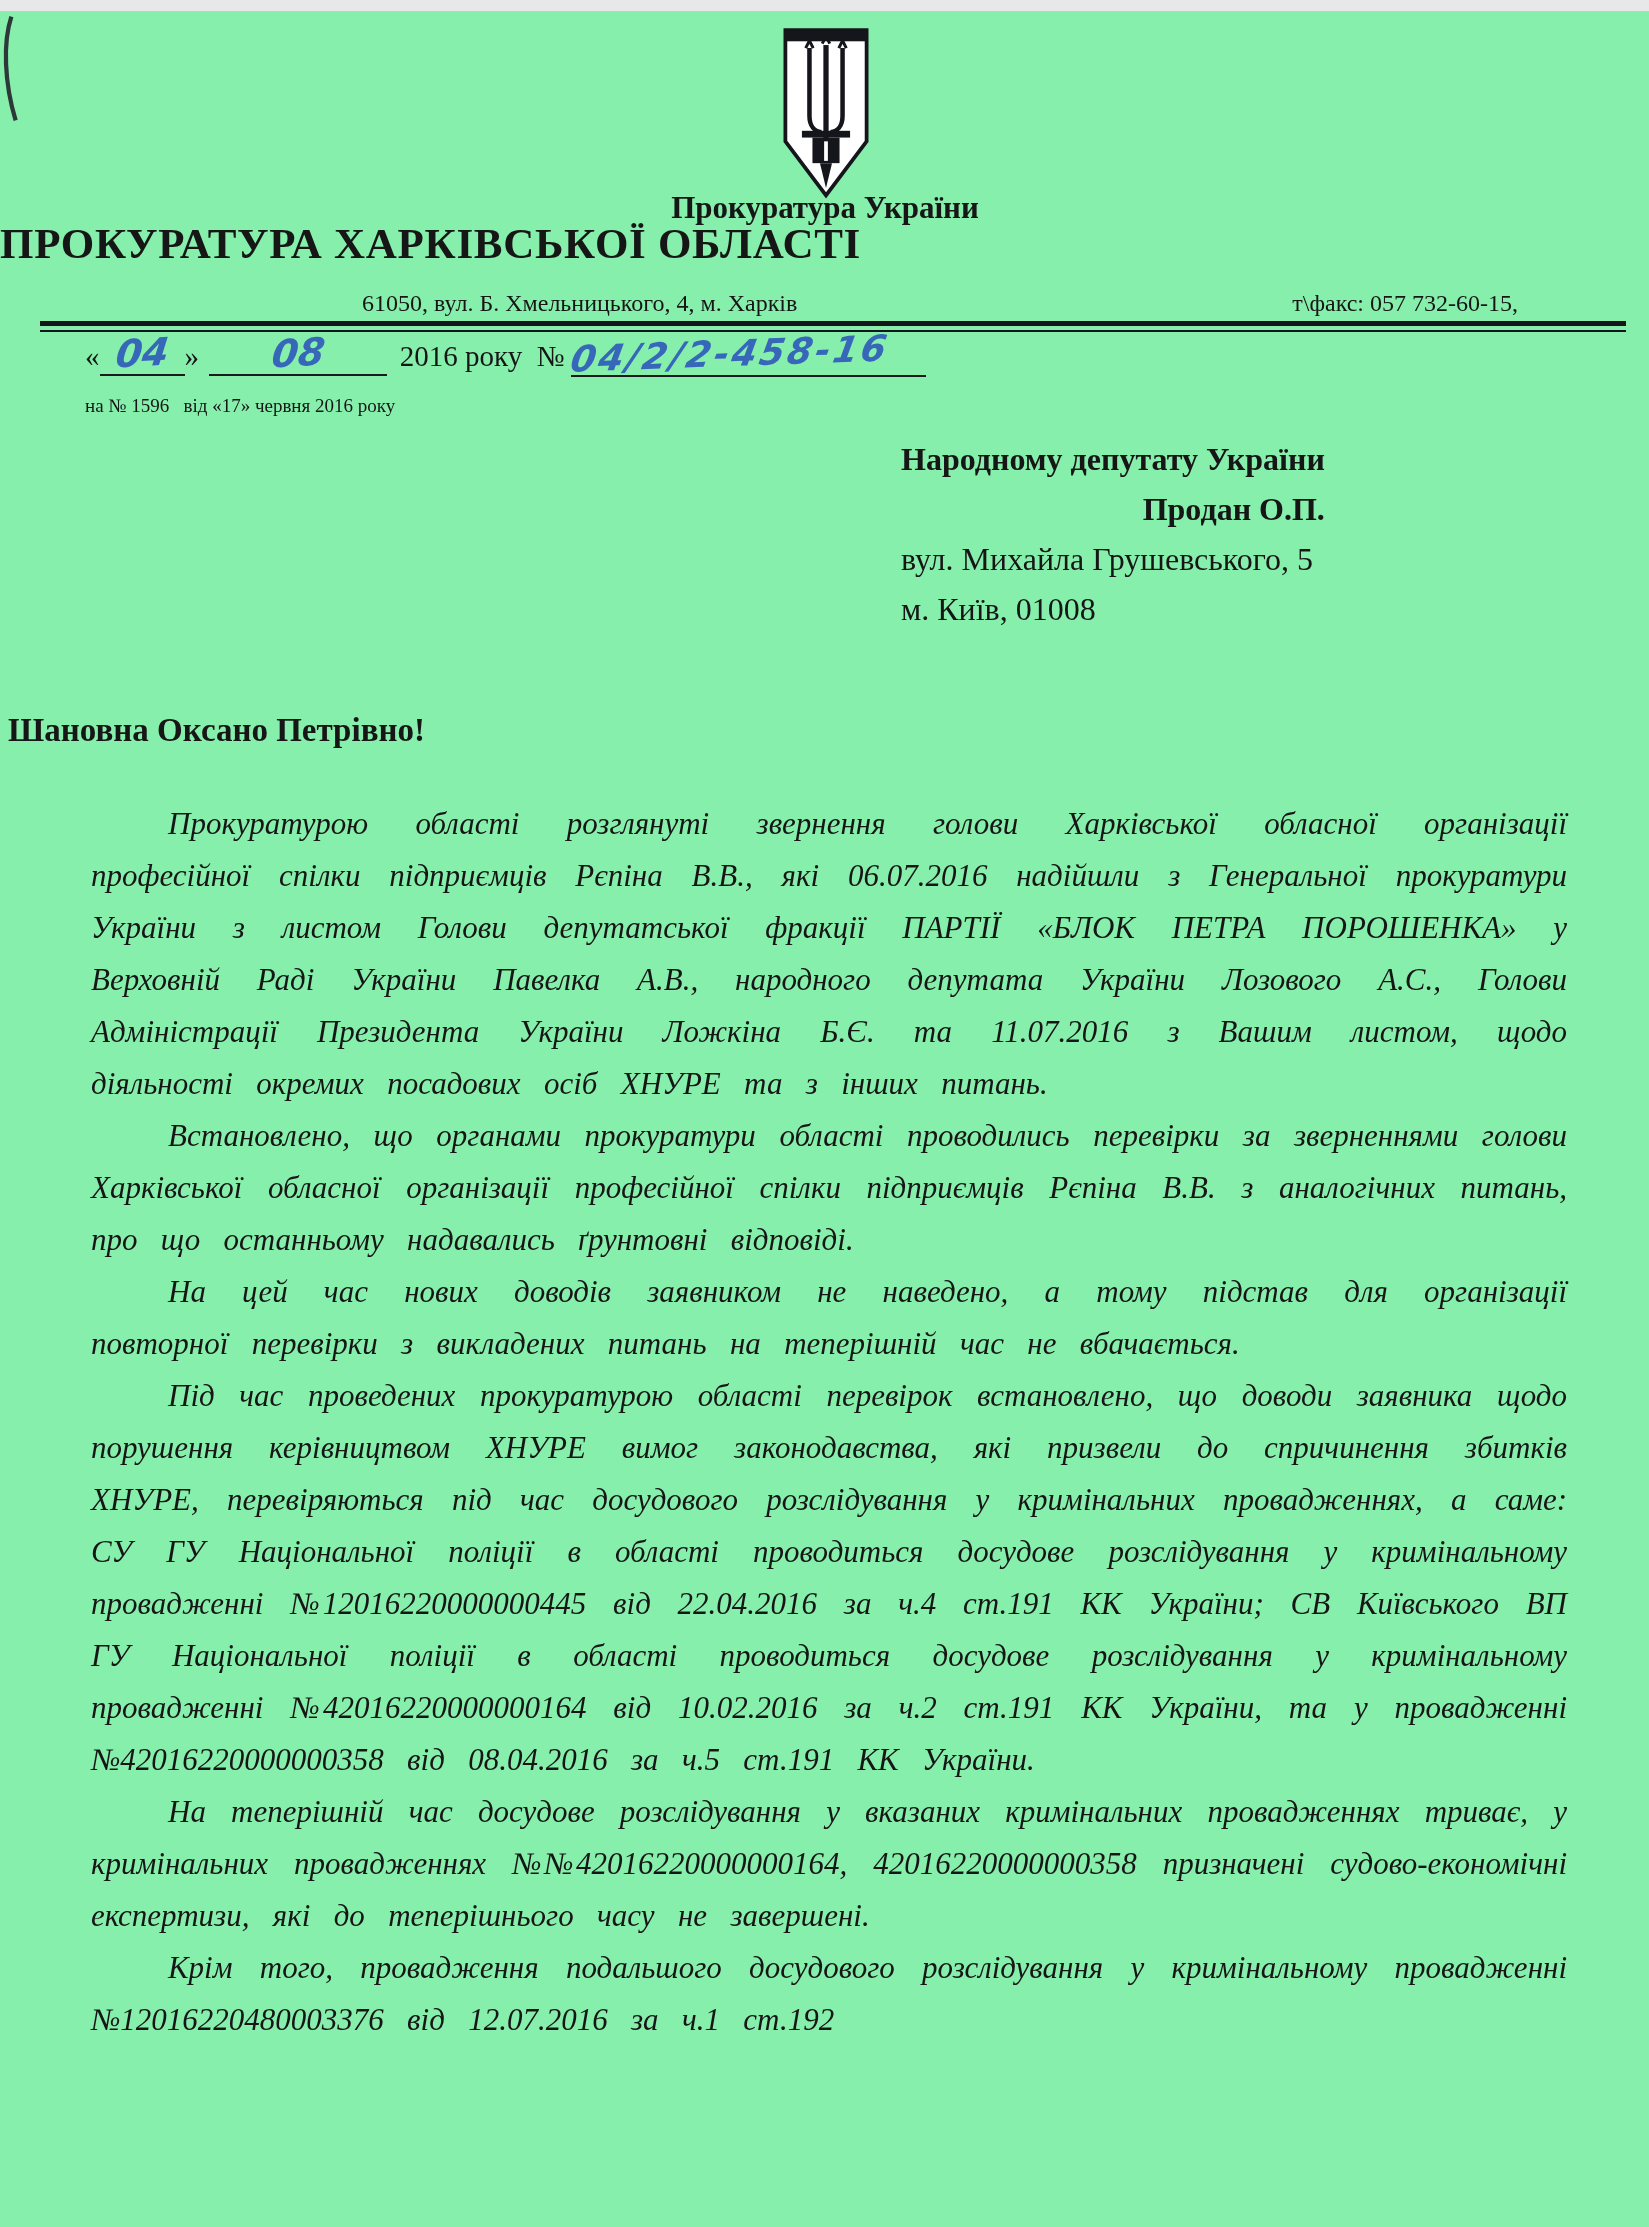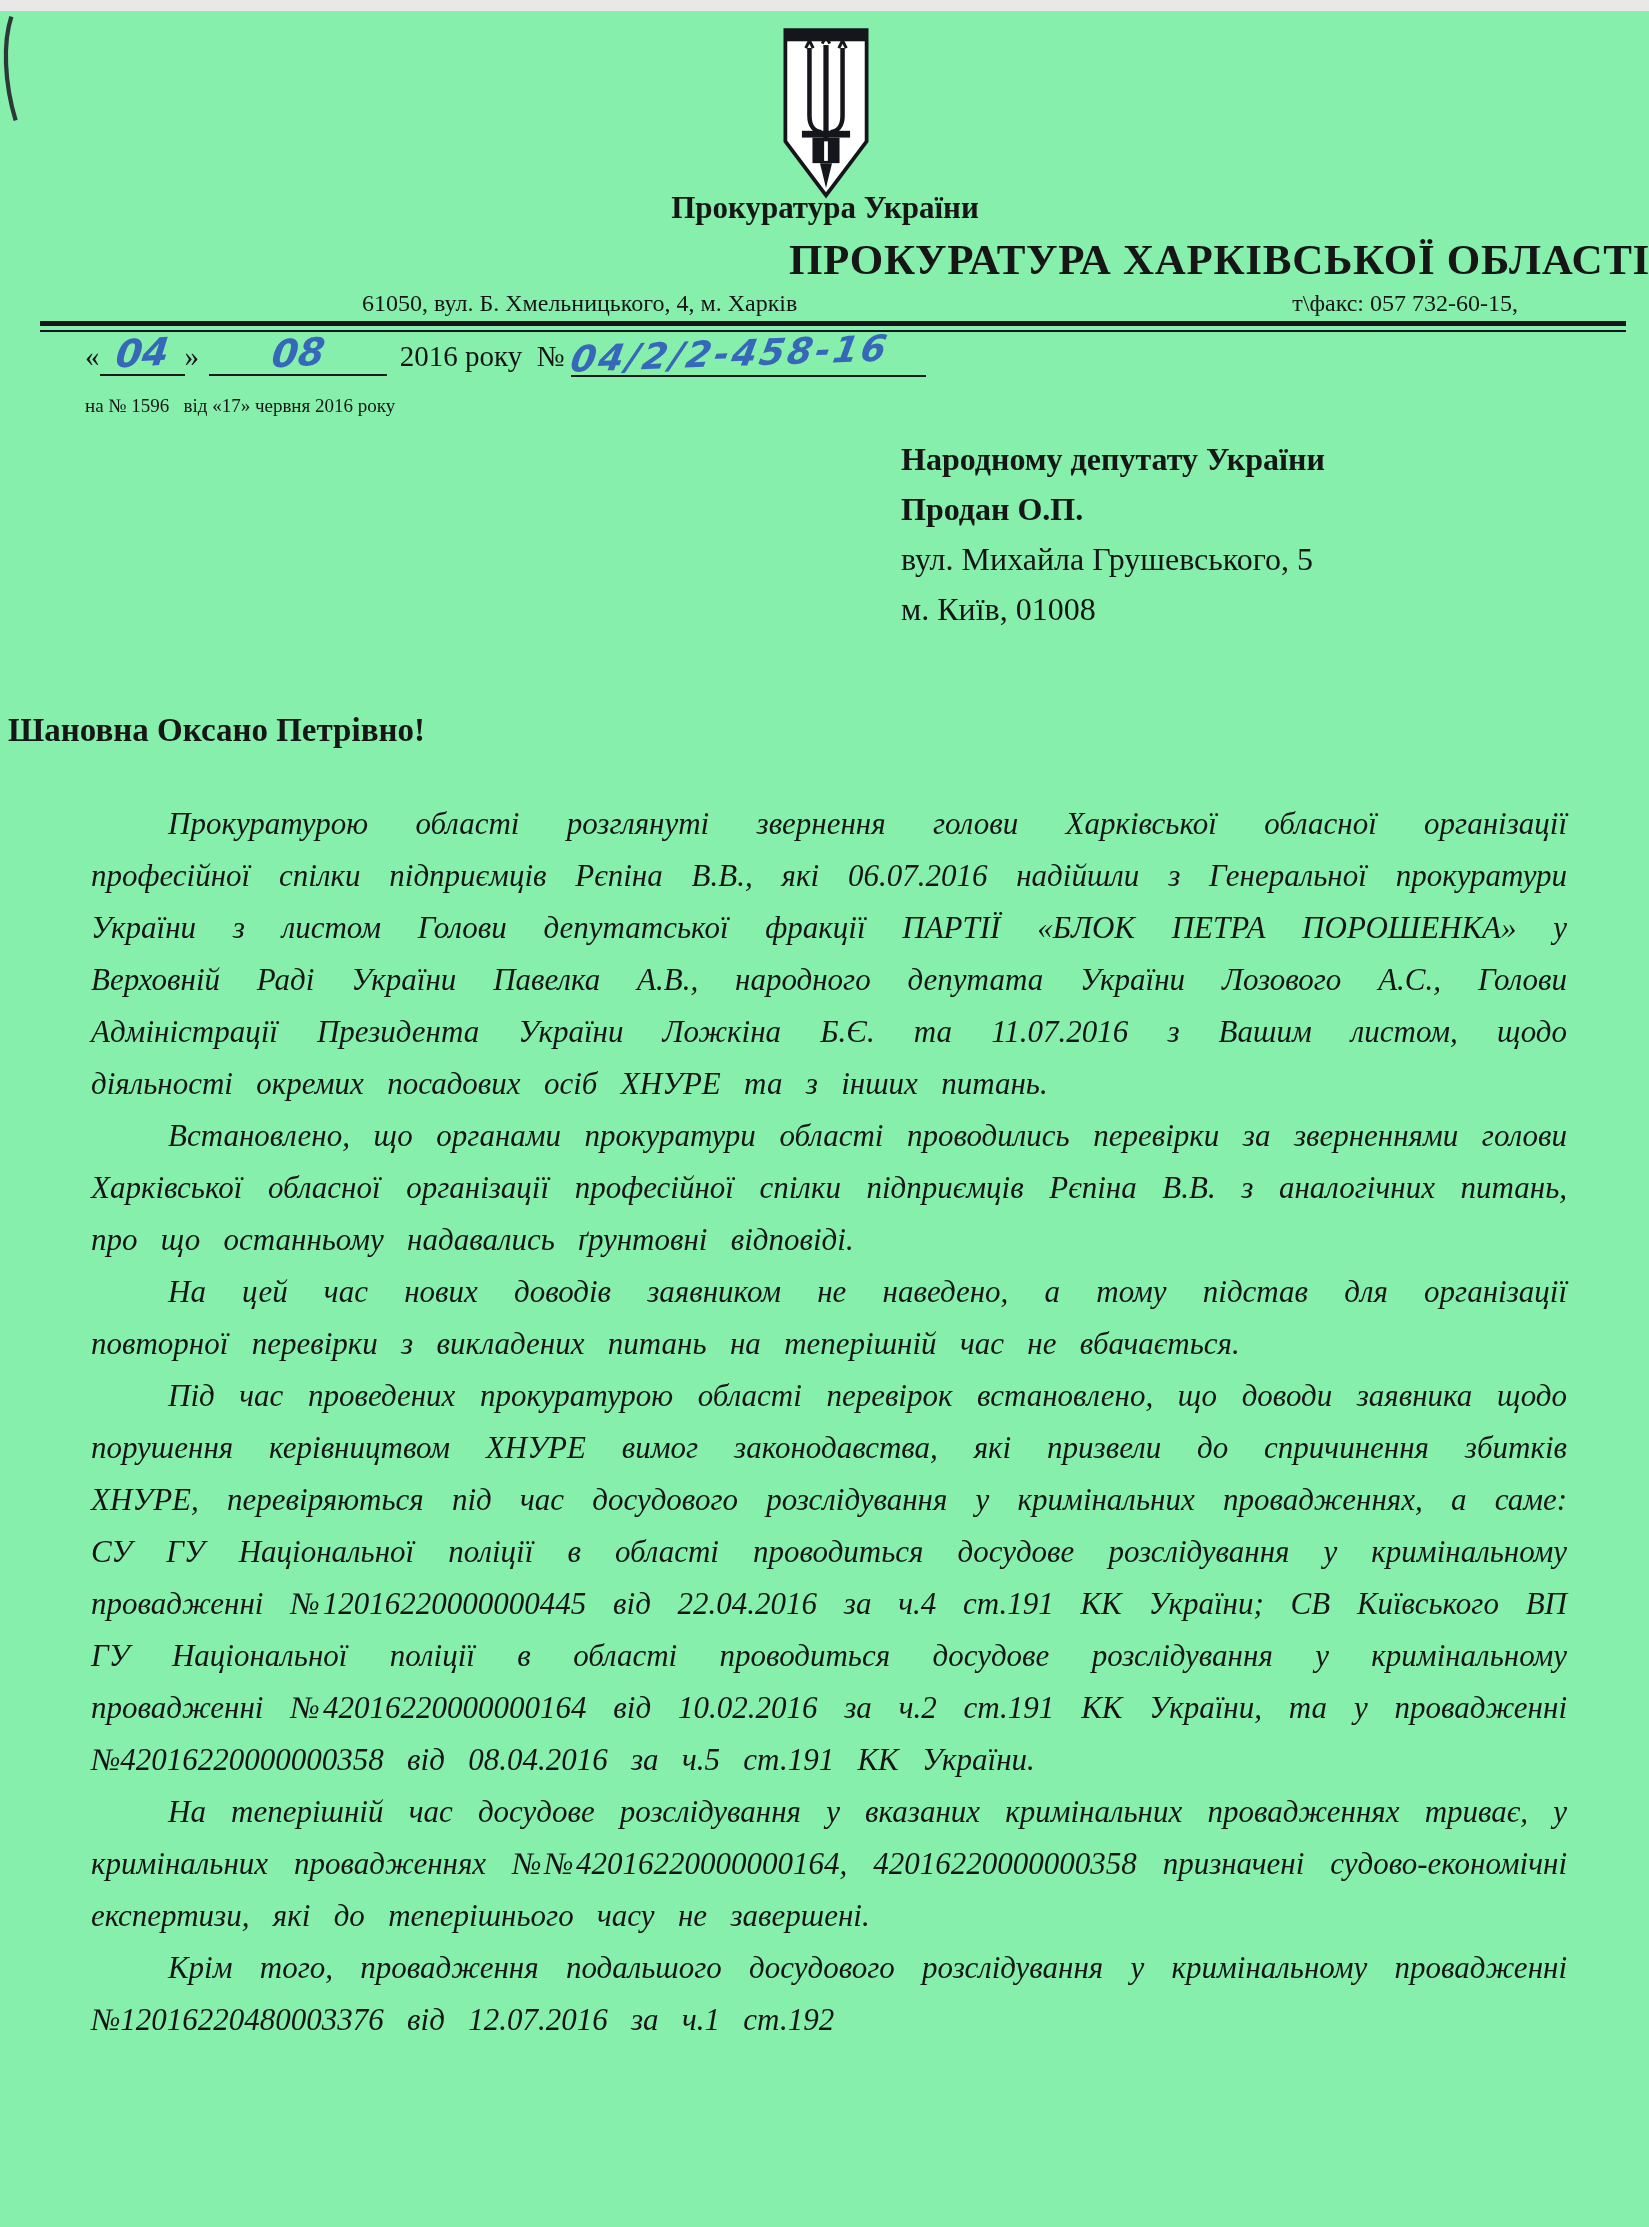--- a/index.html
+++ b/index.html
@@ -15,22 +15,22 @@
     color: #161616;
   }
   
   .artifact { position: absolute; left: 0; top: 4.3px; }
   .emblem { position: absolute; left: 779px; top: 15.6px; width: 94px; height: 173px; }
   .org1 {
     position: absolute; top: 179px; left: 0; width: 100%;
     text-align: center; font-size: 31px; font-weight: bold;
   }
   .org2 {
-    position: absolute; top: 224px; left: 0; width: 100%;
-    text-align: right; font-size: 43px; font-weight: bold; letter-spacing: 0.7px;
+    position: absolute; top: 208px; left: 0; width: 100%;
+    text-align: left; font-size: 43px; font-weight: bold; letter-spacing: 0.7px;
   }
   .addr-row {
     position: absolute; top: 279px; left: 0; width: 100%;
     display: flex; justify-content: space-between;
     padding: 0 132px 0 362px;
     font-size: 24px;
     gap: 42px;
   }
   .rule {
     position: absolute; top: 310px; left: 40px; width: 1586px; height: 11.4px;
@@ -56,21 +56,21 @@
     color: #3767b8; font-size: 38px; line-height: 28px;
     transform: rotate(-3deg) skewX(-10deg);
   }
   .blank.num .hand { font-size: 36px; letter-spacing: 2.8px; transform: rotate(-2deg) skewX(-12deg); }
   .ref-reply {
     position: absolute; top: 384px; left: 85px;
     font-size: 19px; white-space: pre;
   }
   
   .recipient { position: absolute; left: 901px; top: 423px; line-height: 50px; font-size: 32px; }
-  .recipient .b { font-weight: bold; }
+  .recipient .b { font-weight: bold; text-align: right; }
   
   .salutation {
     position: absolute; top: 701px; left: 8px; width: 100%;
     text-align: left; font-weight: bold; font-size: 33px;
   }
   .body-text {
     position: absolute; top: 787px; left: 91px; width: 1476px;
     font-size: 31px; line-height: 52px;
     text-align: justify; word-spacing: 15.6px;
   }

